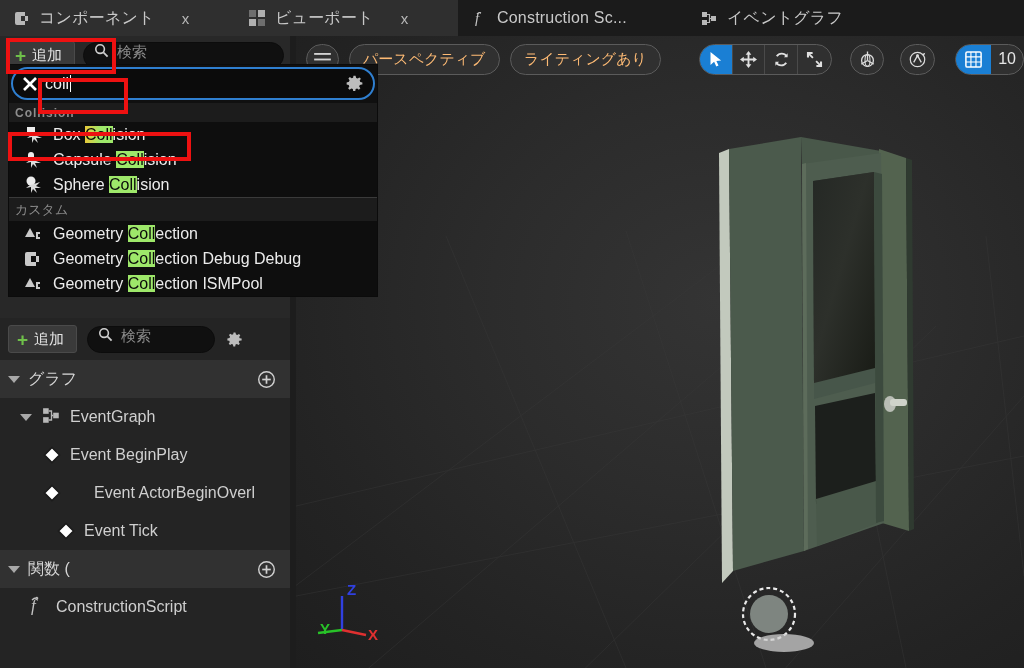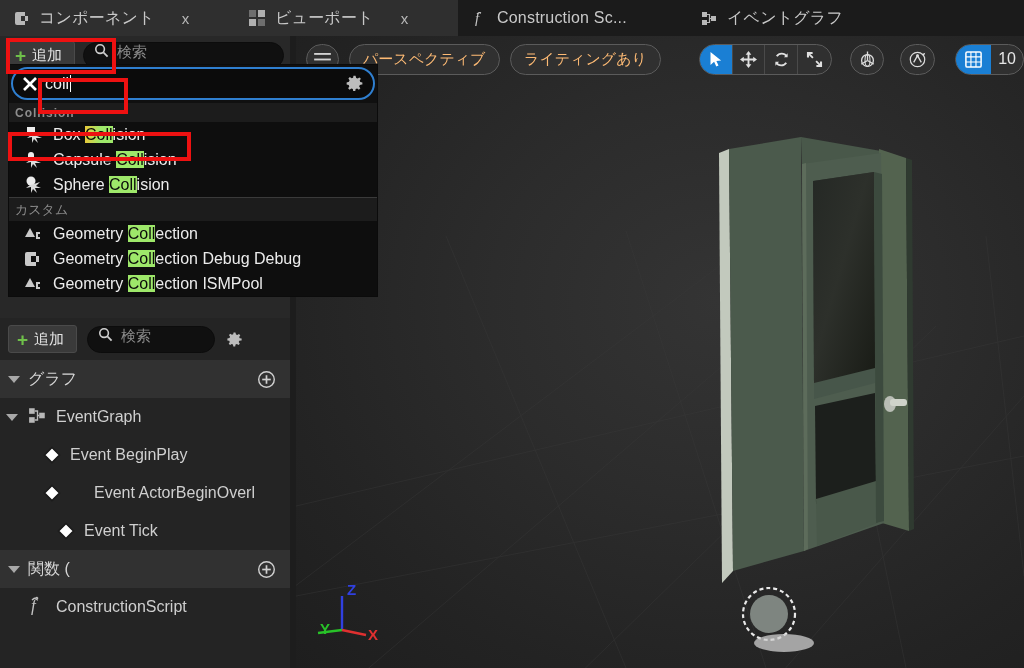--- a/index.html
+++ b/index.html
@@ -388,21 +388,21 @@
         <span class="lbl">グラフ</span>
         <span class="plus-circle">
           <svg width="19" height="19" viewBox="0 0 20 20">
             <circle cx="10" cy="10" r="8.2" stroke="#cfcfcf" stroke-width="1.5" fill="none"></circle>
             <line x1="10" y1="5.5" x2="10" y2="14.5" stroke="#cfcfcf" stroke-width="1.8"></line>
             <line x1="5.5" y1="10" x2="14.5" y2="10" stroke="#cfcfcf" stroke-width="1.8"></line>
           </svg>
         </span>
       </div>
 
-      <div class="bp-row" style="padding-left:6px;">
+      <div class="bp-row" style="padding-left:20px;">
         <span class="tri"></span>
         <span style="width:20px;flex:none;">
           <svg width="19" height="19" viewBox="0 0 17 17">
             <rect x="1" y="2" width="5" height="5" fill="#b8b8b8"></rect>
             <rect x="1" y="10" width="5" height="5" fill="#b8b8b8"></rect>
             <rect x="10" y="6" width="5" height="5" fill="#b8b8b8"></rect>
             <path d="M6 4.5 H8.5 V8.5 H10 M6 12.5 H8.5 V8.5" stroke="#b8b8b8" stroke-width="1.2" fill="none"></path>
           </svg>
         </span>
         <span class="lbl">EventGraph</span>

